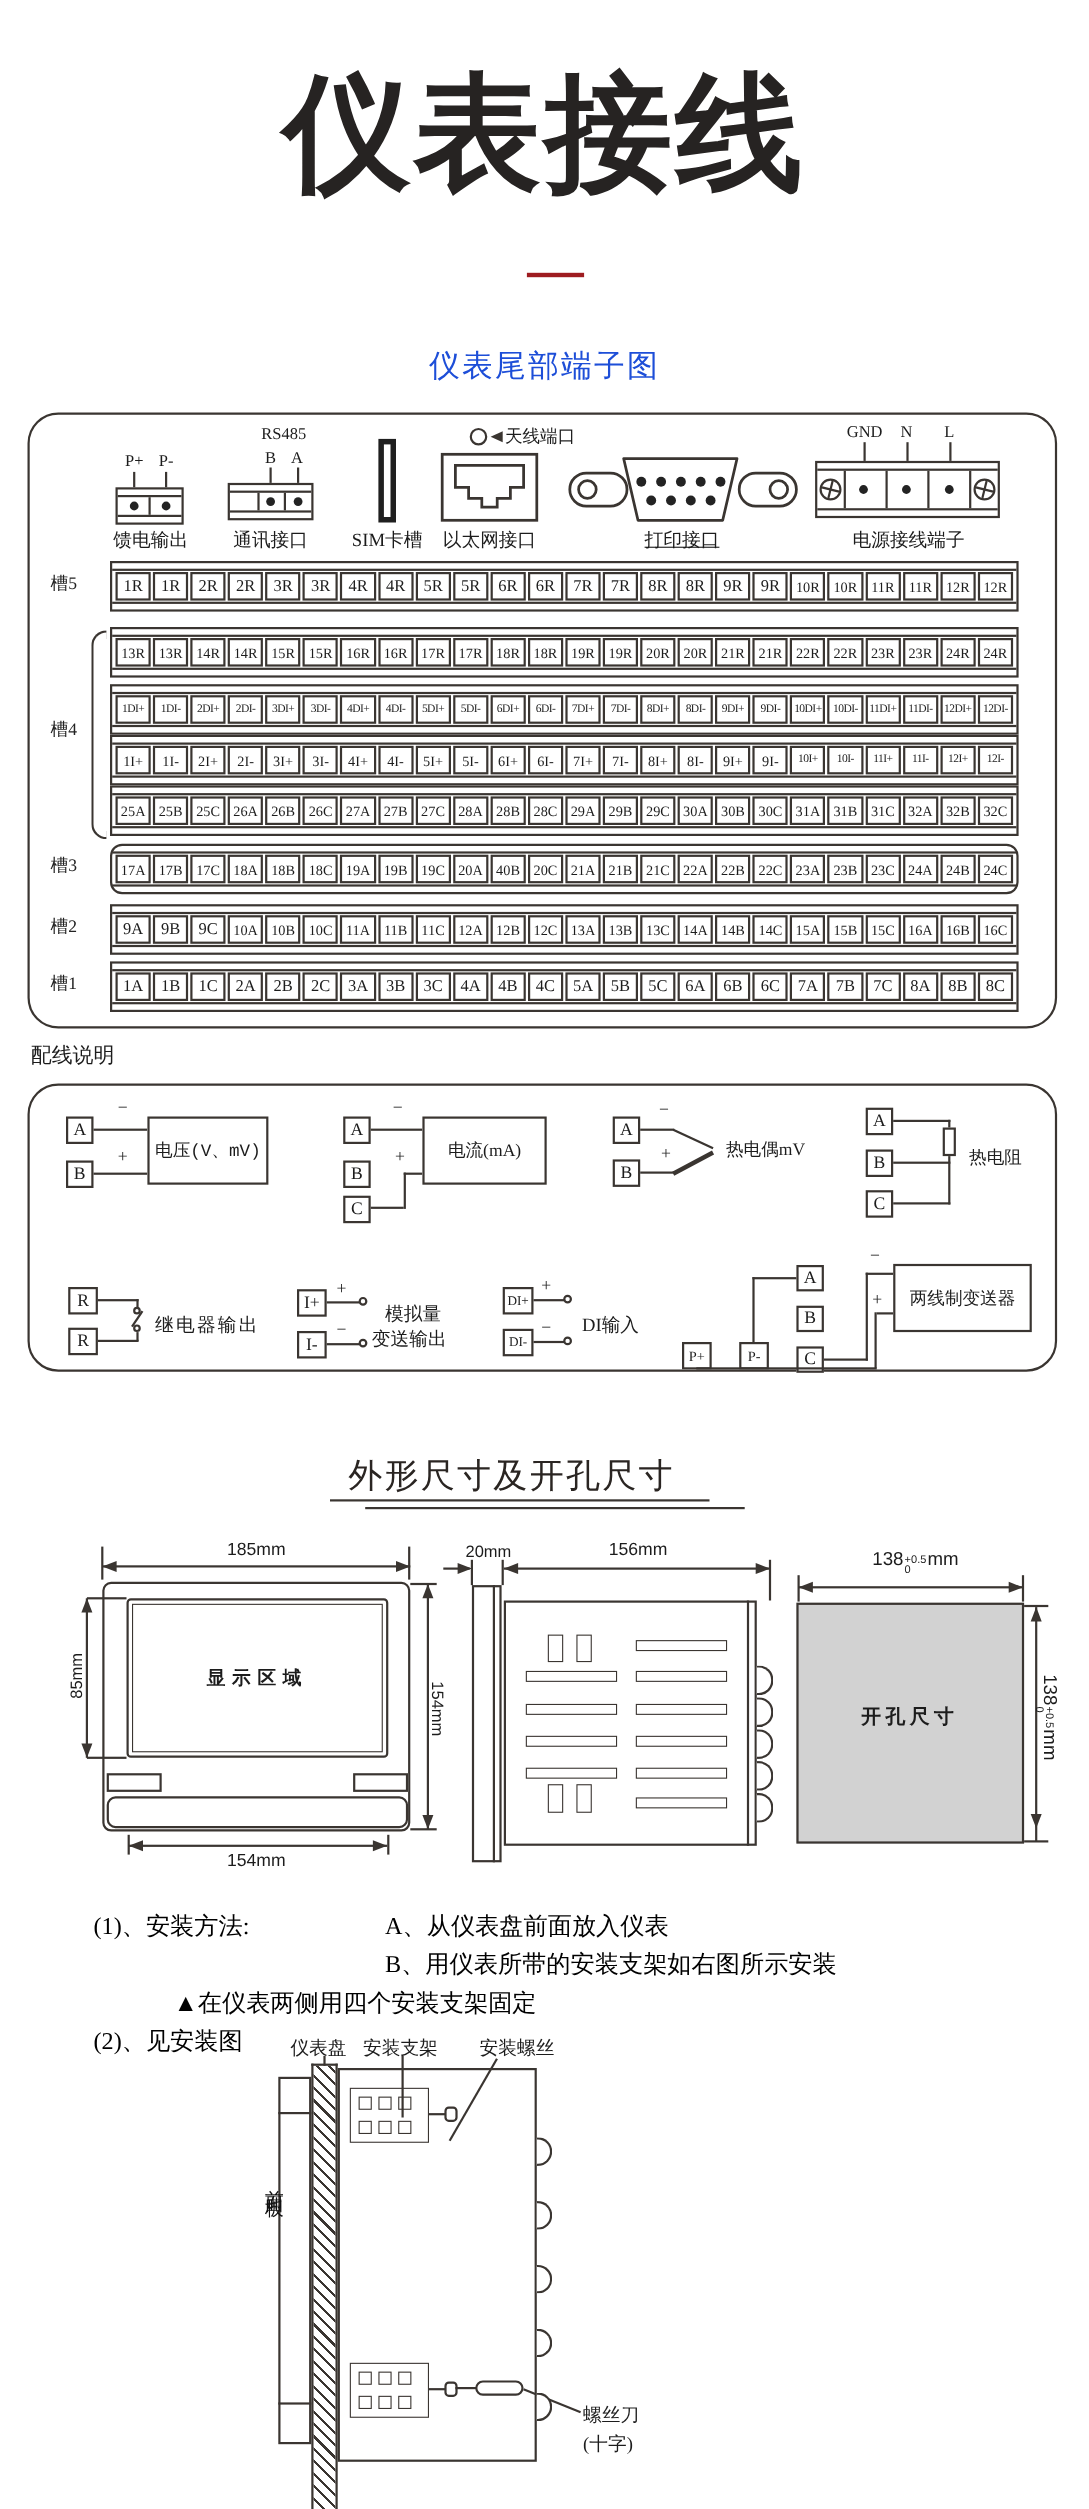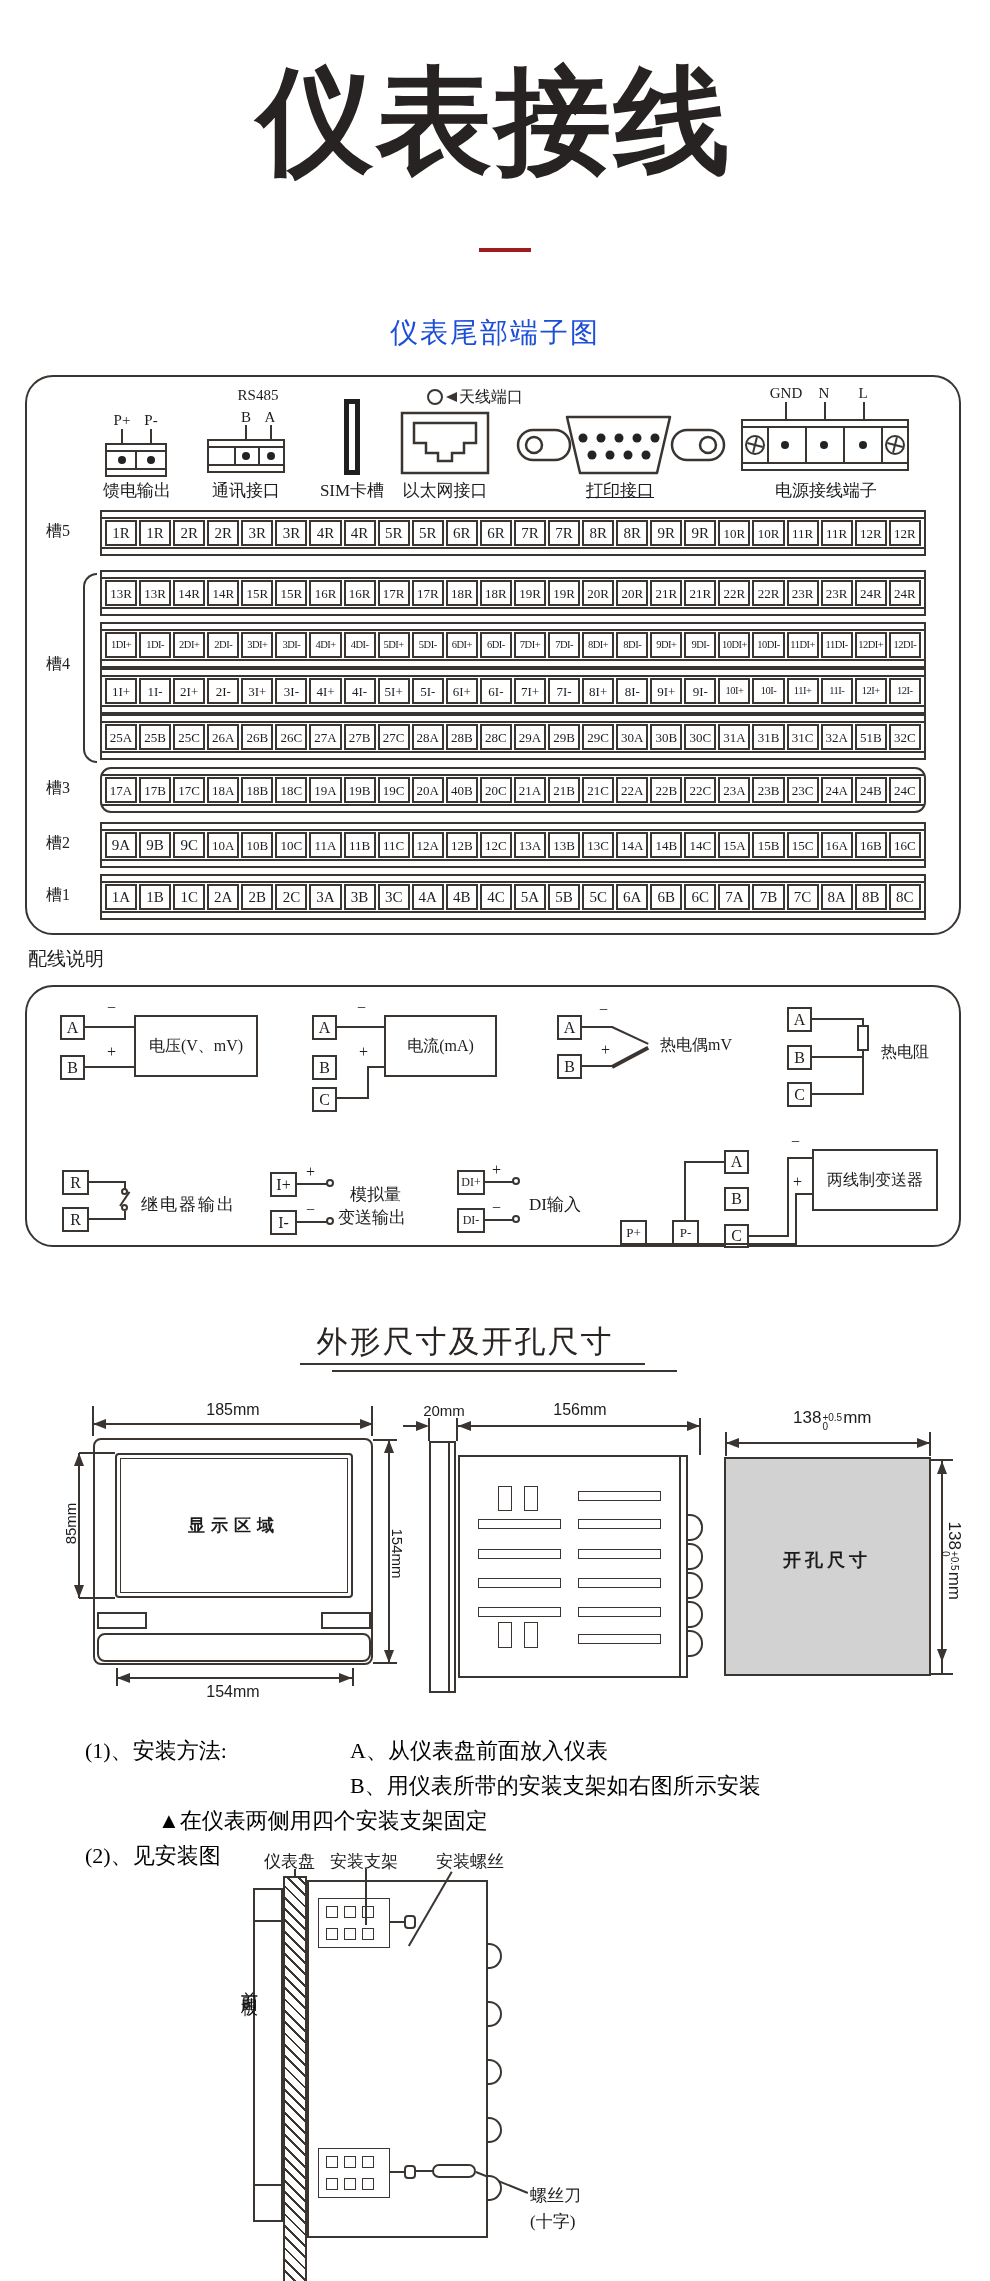--- a/index.html
+++ b/index.html
@@ -276,21 +276,21 @@
             <div class="cell s3">29A</div>
             <div class="cell s3">29B</div>
             <div class="cell s3">29C</div>
             <div class="cell s3">30A</div>
             <div class="cell s3">30B</div>
             <div class="cell s3">30C</div>
             <div class="cell s3">31A</div>
             <div class="cell s3">31B</div>
             <div class="cell s3">31C</div>
             <div class="cell s3">32A</div>
-            <div class="cell s3">51B</div>
+            <div class="cell s3">32B</div>
             <div class="cell s3">32C</div>
           </div>
         </div>
         <div class="slot-label" style="top: 403px;">槽3</div>
         <div class="strip" style="top: 390px; border-radius: 11px;">
           <div class="cells">
             <div class="cell s3">17A</div>
             <div class="cell s3">17B</div>
             <div class="cell s3">17C</div>
             <div class="cell s3">18A</div>
@@ -380,21 +380,21 @@
   <div class="t" style="left:28px;top:946px;font-size:19px;font-family:'Liberation Sans',sans-serif;">配线说明</div>
 
   <div class="panel" id="wpanel" style="left:25px;top:985px;width:936px;height:262px;">
 
     <div class="devbox" style="left:33px;top:28px;width:25px;height:25px;">A</div>
     <div class="devbox" style="left:33px;top:68px;width:25px;height:25px;">B</div>
     <div class="h" style="left:58px;top:39px;width:49px;"></div>
     <div class="h" style="left:58px;top:79px;width:49px;"></div>
     <div class="sign" style="left:80px;top:12px;">−</div>
     <div class="sign" style="left:80px;top:56px;">+</div>
-    <div class="devbox" style="left:107px;top:28px;width:124px;height:62px;">电压(V、mV)</div>
+    <div class="devbox" style="left:107px;top:28px;width:110px;height:62px;font-family:Liberation Mono, monospace;">电压(V、mV)</div>
 
     <div class="devbox" style="left:285px;top:28px;width:25px;height:25px;">A</div>
     <div class="devbox" style="left:285px;top:68px;width:25px;height:25px;">B</div>
     <div class="devbox" style="left:285px;top:100px;width:25px;height:25px;">C</div>
     <div class="h" style="left:310px;top:39px;width:47px;"></div>
     <div class="h" style="left:340px;top:79px;width:17px;"></div>
     <div class="v" style="left:340px;top:79px;height:33px;"></div>
     <div class="h" style="left:310px;top:110px;width:30px;"></div>
     <div class="sign" style="left:330px;top:12px;">−</div>
     <div class="sign" style="left:332px;top:56px;">+</div>

